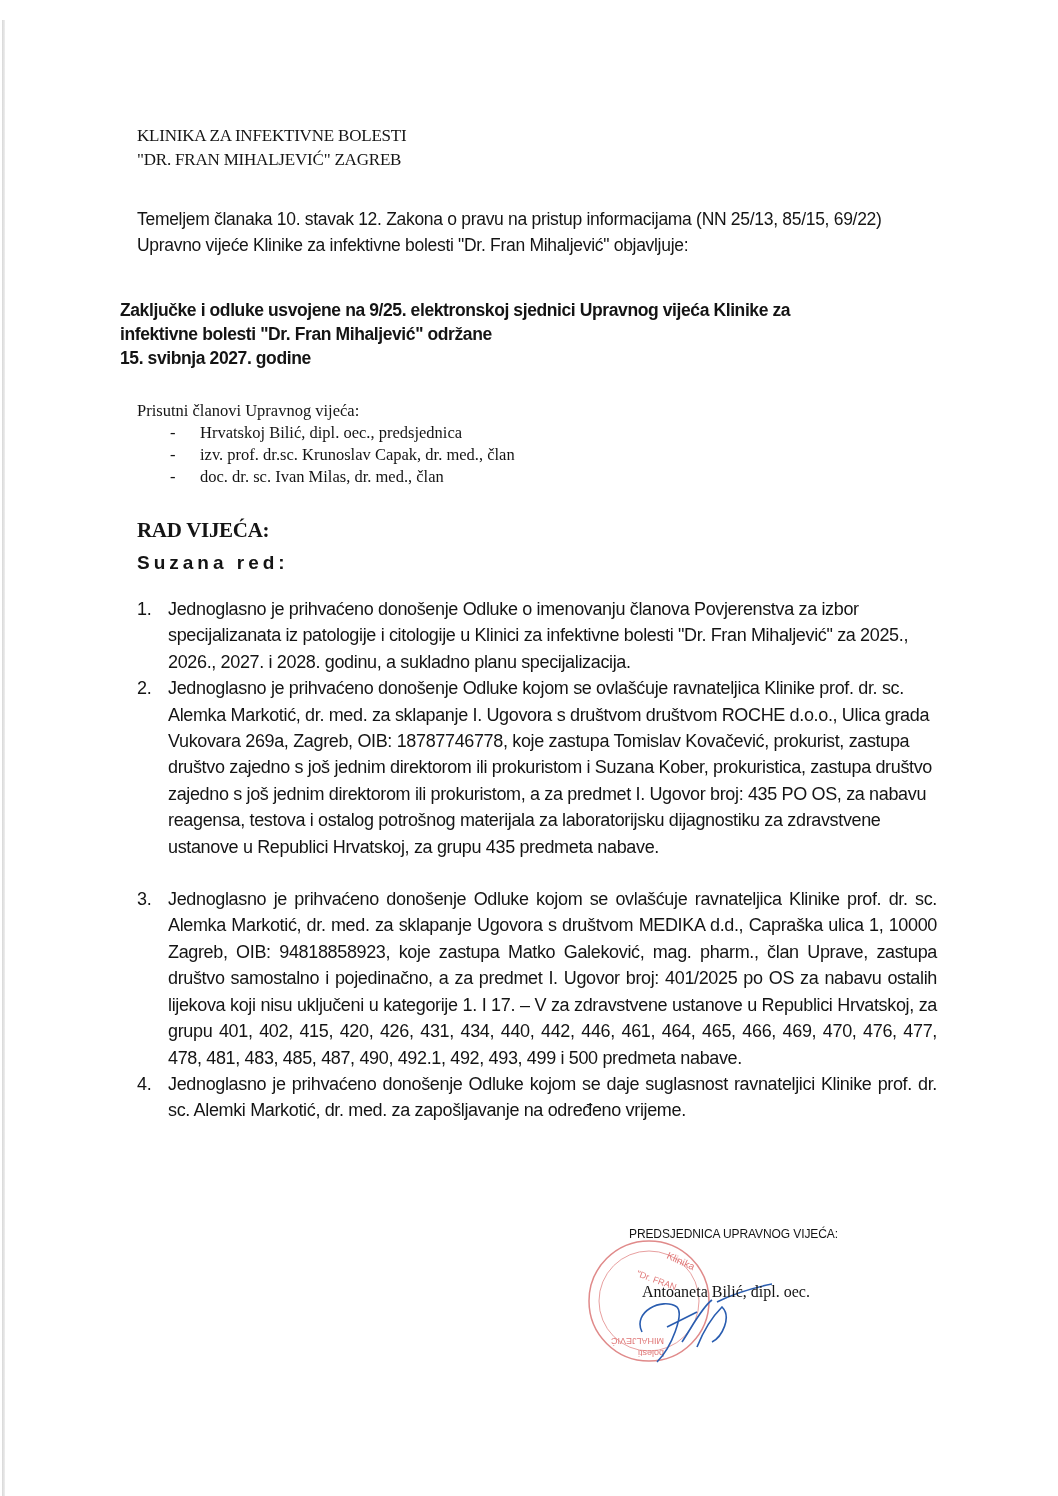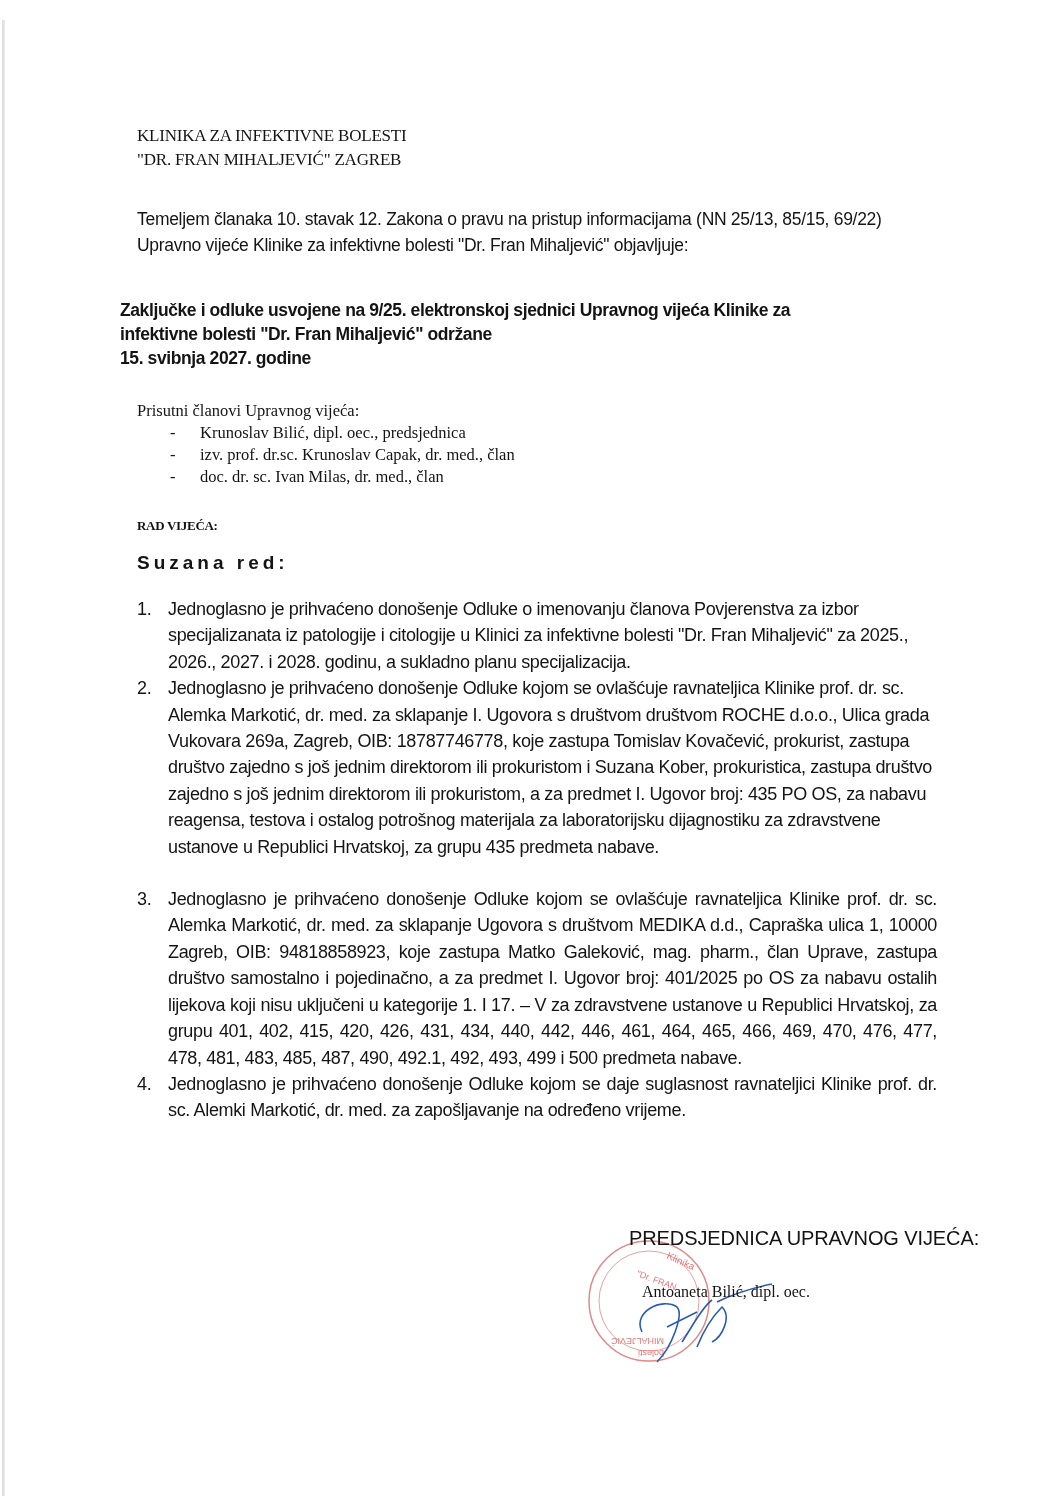--- a/index.html
+++ b/index.html
@@ -9,30 +9,30 @@
     .cond { font-family: "Liberation Sans Narrow", "Liberation Sans", sans-serif; }
     .abs { position: absolute; }
 
     .inst { left: 137px; top: 116px; font-size: 17px; line-height: 24px; letter-spacing: -0.2px; }
     .intro { left: 137px; top: 206px; width: 800px; font-size: 17.5px; line-height: 26px; letter-spacing: -0.3px; }
     .title { left: 120px; top: 298px; width: 820px; text-align: left; font-size: 17.5px; line-height: 24px; font-weight: bold; letter-spacing: -0.4px; }
     .present { left: 137px; top: 392px; font-size: 16.5px; line-height: 22px; }
     .present ul { list-style: none; margin: 0; padding: 0; }
     .present li { position: relative; padding-left: 63px; font-size: 16.5px; line-height: 22px; }
     .present li .dash { position: absolute; left: 33px; top: 0; }
-    .rad { left: 137px; top: 510px; font-size: 13px; font-weight: bold; letter-spacing: -0.3px; }
+    .rad { left: 137px; top: 510px; font-size: 21px; font-weight: bold; letter-spacing: -0.3px; }
     .dnevni { left: 137px; top: 552px; font-size: 19px; font-weight: bold; letter-spacing: 4px; }
 
     .items { left: 137px; top: 596px; width: 800px; }
     .item { position: relative; padding-left: 31px; font-size: 18px; line-height: 26.4px; letter-spacing: -0.35px; }
     .item .num { position: absolute; left: 0; top: 0; }
     .item.i3 { margin-top: 26px; text-align: justify; }
     .item.i4 { text-align: justify; }
 
-    .sig-title { left: 629px; top: 1227px; font-size: 20px; letter-spacing: -0.1px; }
+    .sig-title { left: 629px; top: 1227px; font-size: 12px; letter-spacing: -0.1px; }
     .sig-name { left: 642px; top: 1275px; font-size: 16px; }
     .stamp { left: 584px; top: 1236px; width: 130px; height: 130px; }
   </style>
 </head>
 <body>
 
 <div class="scanline"></div>
 
 <div class="abs inst serif">
   <div>KLINIKA ZA INFEKTIVNE BOLESTI</div>
@@ -43,21 +43,21 @@
 
 <div class="abs title cond">
   <div>Zaključke i odluke usvojene na 9/25. elektronskoj sjednici Upravnog vijeća Klinike za</div>
   <div>infektivne bolesti "Dr. Fran Mihaljević" održane</div>
   <div>15. svibnja 2027. godine</div>
 </div>
 
 <div class="abs present serif">
   <div>Prisutni članovi Upravnog vijeća:</div>
   <ul>
-    <li><span class="dash">-</span><span>Krunoslav Bilić, dipl. oec., predsjednica</span></li>
+    <li><span class="dash">-</span><span>Hrvatskoj Bilić, dipl. oec., predsjednica</span></li>
     <li><span class="dash">-</span><span>izv. prof. dr.sc. Krunoslav Capak, dr. med., član</span></li>
     <li><span class="dash">-</span><span>doc. dr. sc. Ivan Milas, dr. med., član</span></li>
   </ul>
 </div>
 
 <div class="abs rad serif">RAD VIJEĆA:</div>
 <div class="abs dnevni cond">Suzana red:</div>
 
 <div class="abs items cond">
   <div class="item i1">

